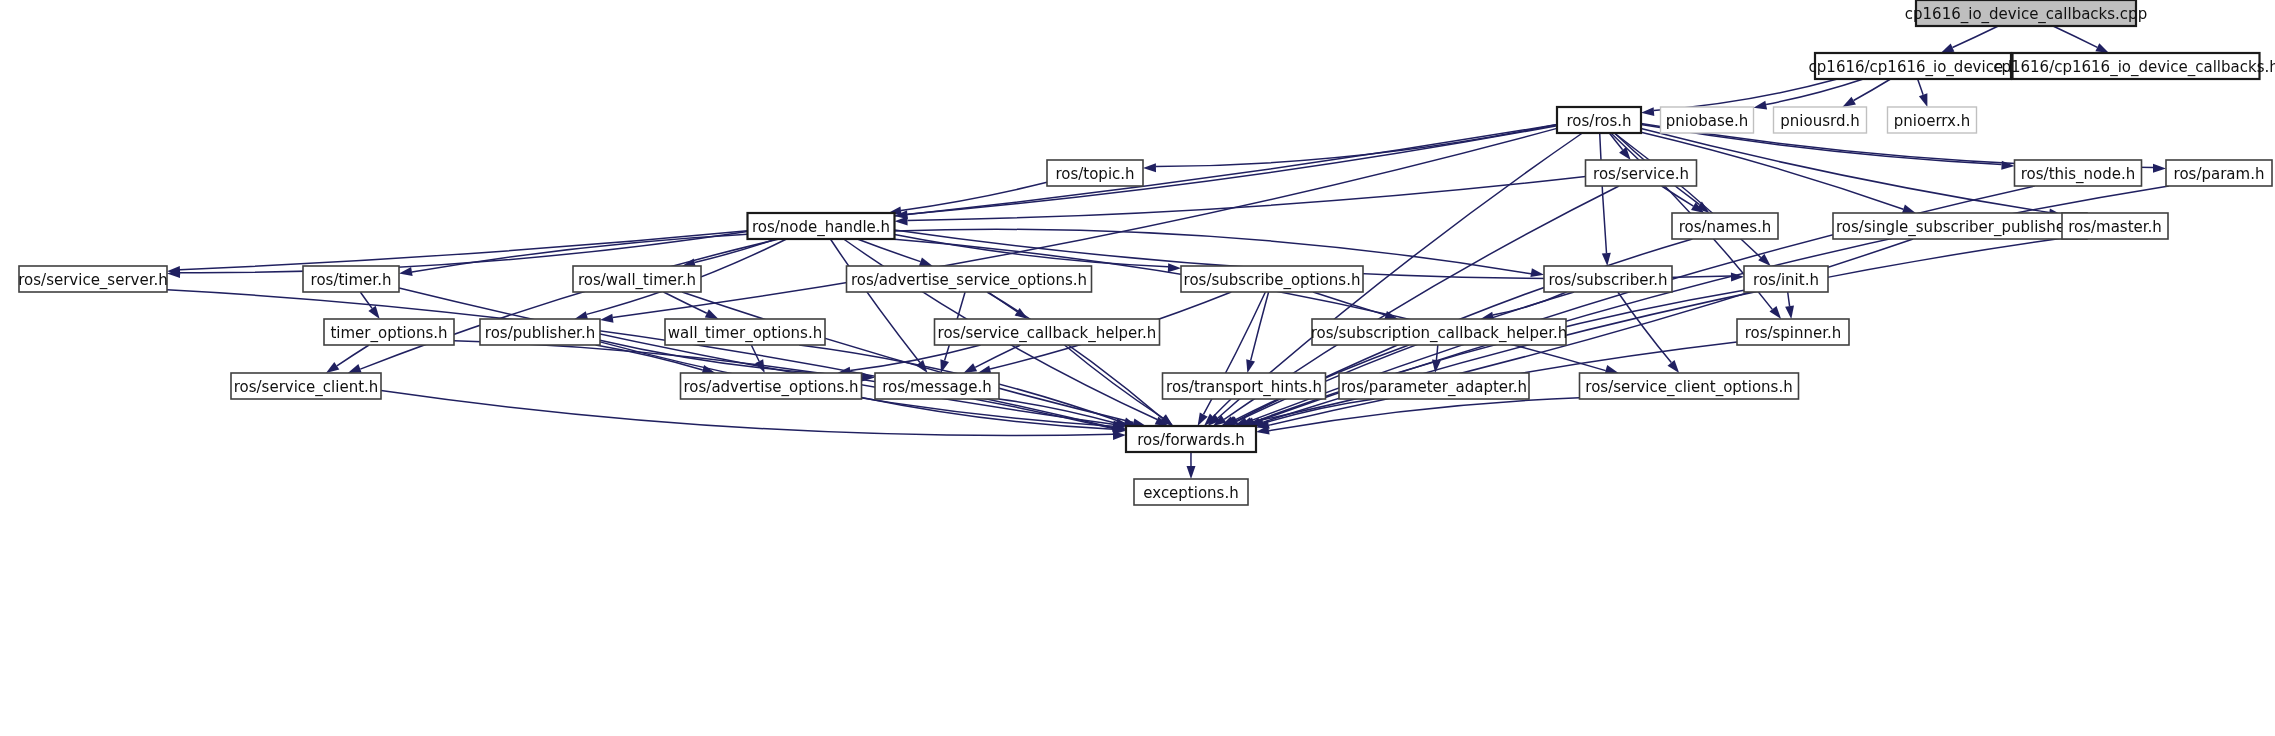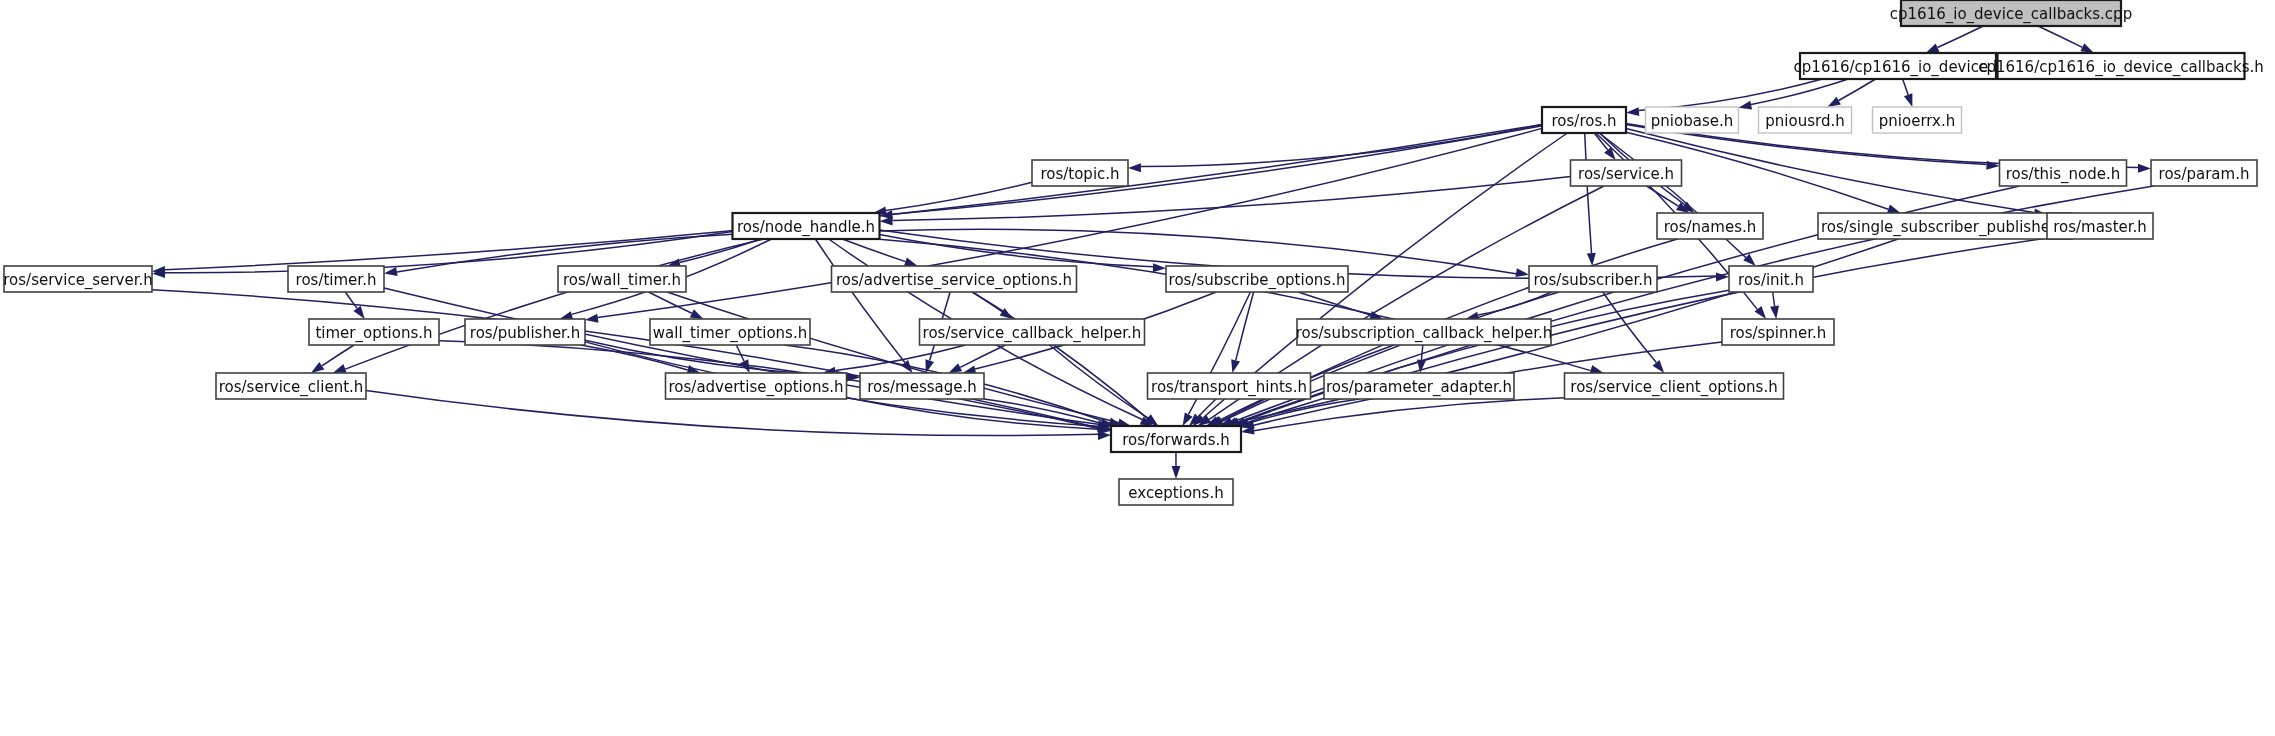--- a/index.html
+++ b/index.html
@@ -1,18 +1,18 @@
 <!DOCTYPE html>
 <html><head>
 <meta charset="utf-8">
 <style>
   html,body{margin:0;padding:0;background:#ffffff;}
   body{width:2275px;height:736px;overflow:hidden;
        font-family:"DejaVu Sans","Liberation Sans",sans-serif;}
-  #graph-root{position:relative;width:1831px;height:736px;}
+  #graph-root{position:relative;width:1831px;height:736px;margin-left:15px;}
   svg#depgraph{position:absolute;left:0;top:0;width:2275px;height:736px;display:block;}
   .node-box{fill:#ffffff;stroke:#404040;stroke-width:1.6;}
   .node-box.root{fill:#bfbfbf;stroke:#1a1a1a;stroke-width:2.2;}
   .node-box.strong{stroke:#1a1a1a;stroke-width:2.2;}
   .node-box.leaf{stroke:#c0c0c0;stroke-width:1.4;}
   .node-label{font-family:"DejaVu Sans","Liberation Sans",sans-serif;
               font-size:15px;fill:#101010;text-anchor:middle;
               dominant-baseline:middle;pointer-events:none;
               white-space:pre;}
   .edge{fill:none;stroke:#202060;stroke-width:1.5;}

